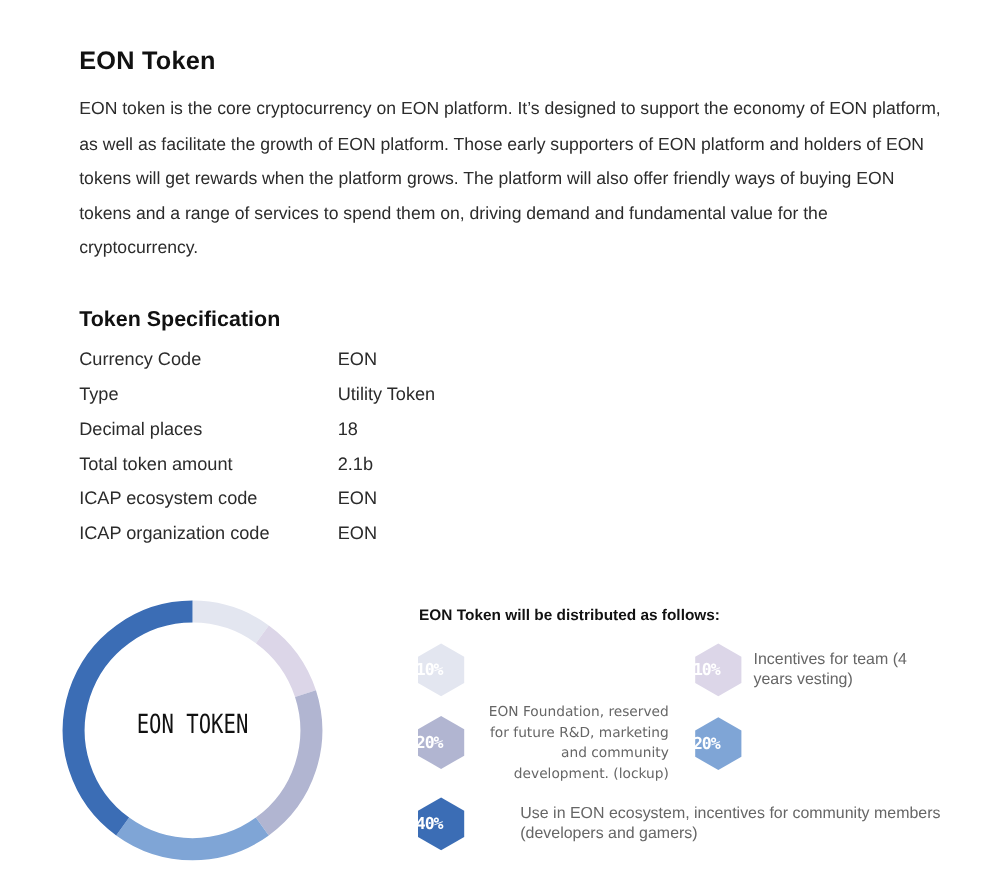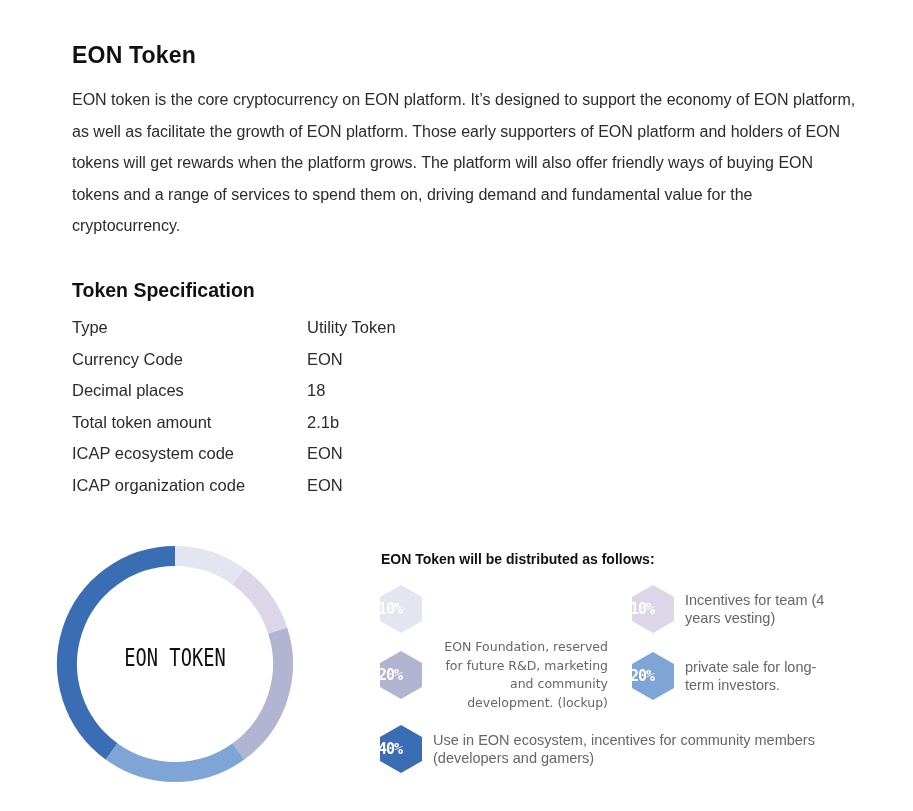--- a/index.html
+++ b/index.html
@@ -27,26 +27,26 @@
 </head>
 <body>
 
 <h1 class="title">EON Token</h1>
 <p class="intro">EON token is the core cryptocurrency on EON platform. It’s designed to support the economy of EON platform, as well as facilitate the growth of EON platform. Those early supporters of EON platform and holders of EON tokens will get rewards when the platform grows. The platform will also offer friendly ways of buying EON tokens and a range of services to spend them on, driving demand and fundamental value for the cryptocurrency.</p>
 
 <h2 class="spec-title">Token Specification</h2>
 <table class="spec-table">
   <tbody>
       <tr>
+        <td class="k">Currency Code</td>
+        <td>EON</td>
+      </tr>
+  <tr>
         <td class="k">Type</td>
         <td>Utility Token</td>
-      </tr>
-  <tr>
-        <td class="k">Currency Code</td>
-        <td>EON</td>
       </tr>
   <tr>
         <td class="k">Decimal places</td>
         <td>18</td>
       </tr>
   <tr>
         <td class="k">Total token amount</td>
         <td>2.1b</td>
       </tr>
   <tr>
@@ -100,24 +100,23 @@
   <div class="txt small" style="width:175px;">EON Foundation, reserved for future R&amp;D, marketing and community development. (lockup)</div>
 </div>
 
 <div class="item" style="left:630px; top:651px;">
   <div class="hex">
       <svg width="46" height="50">
         <polygon class="hexpoly" points="23,1 44,13 44,37 23,49 2,37 2,13" fill="#7fa5d6"></polygon>
       </svg>
       <span>20%</span>
     </div>
-  <div class="txt" style="width:150px;">private sale for long-term investors.</div>
 </div>
 
-<div class="item" style="left:378px; top:724px;">
+<div class="item" style="left:378px; top:724px;gap:40px;">
   <div class="hex">
       <svg width="46" height="50">
         <polygon class="hexpoly" points="23,1 44,13 44,37 23,49 2,37 2,13" fill="#3b6db5"></polygon>
       </svg>
       <span>40%</span>
     </div>
   <div class="txt" style="width:420px;">Use in EON ecosystem, incentives for community members (developers and gamers)</div>
 </div>
 
 </body></html>

